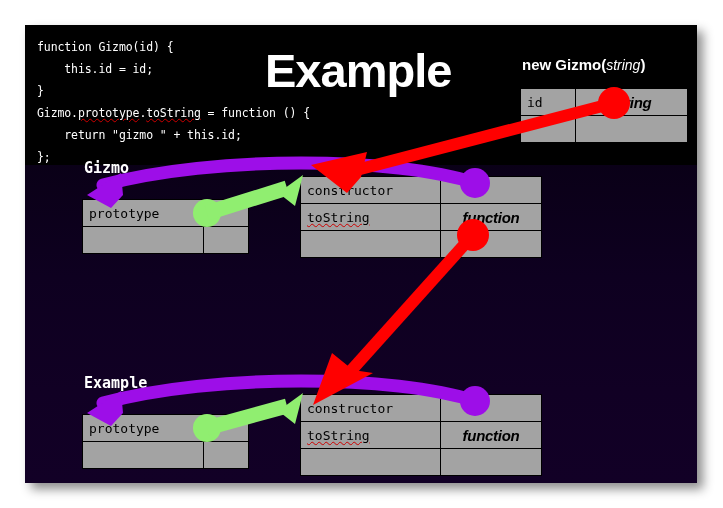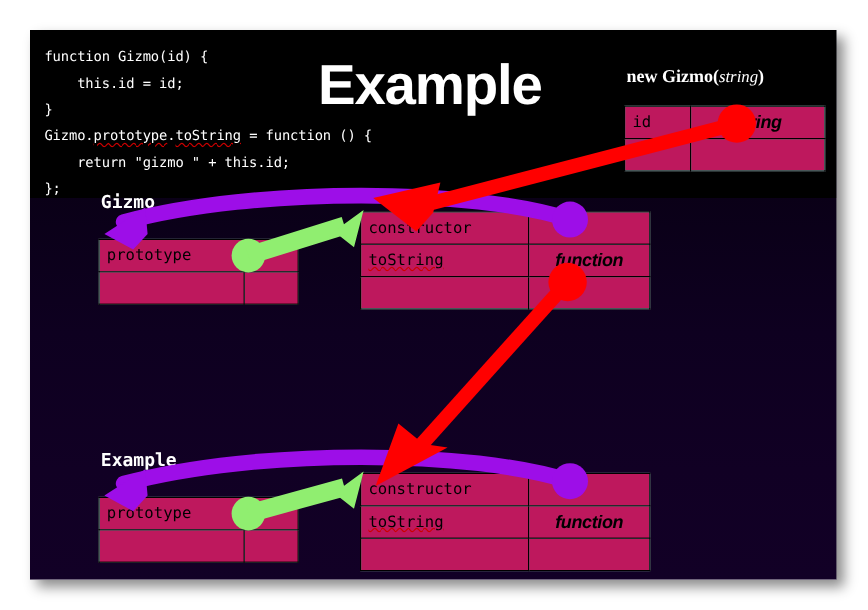--- a/index.html
+++ b/index.html
@@ -81,42 +81,42 @@
     letter-spacing: -1px;
     line-height: 1;
   }
 
   
   #instance-heading {
     position: absolute;
     left: 497px;
     top: 31px;
     color: #ffffff;
-    font-family: Liberation Serif, serif;
+    font-family: Liberation Sans, sans-serif;
     font-size: 15px;
     font-weight: bold;
     white-space: nowrap;
     letter-spacing: 0px;
   }
   #instance-heading .ital {
     font-style: italic;
     font-weight: normal;
     font-size: 14px;
   }
 
   
   .objtable {
     position: absolute;
     border-collapse: collapse;
     background: #b6d9df;
     table-layout: fixed;
   }
   .objtable td {
     border: 1px solid #000000;
-    background: #be185d;
+    background: #a3a3a3;
     color: #000000;
     font-family: "DejaVu Sans Mono", "Liberation Mono", monospace;
     font-size: 13px;
     padding: 1px 6px;
     height: 24px;
     vertical-align: middle;
     white-space: nowrap;
     overflow: hidden;
   }
   .objtable td.val {

